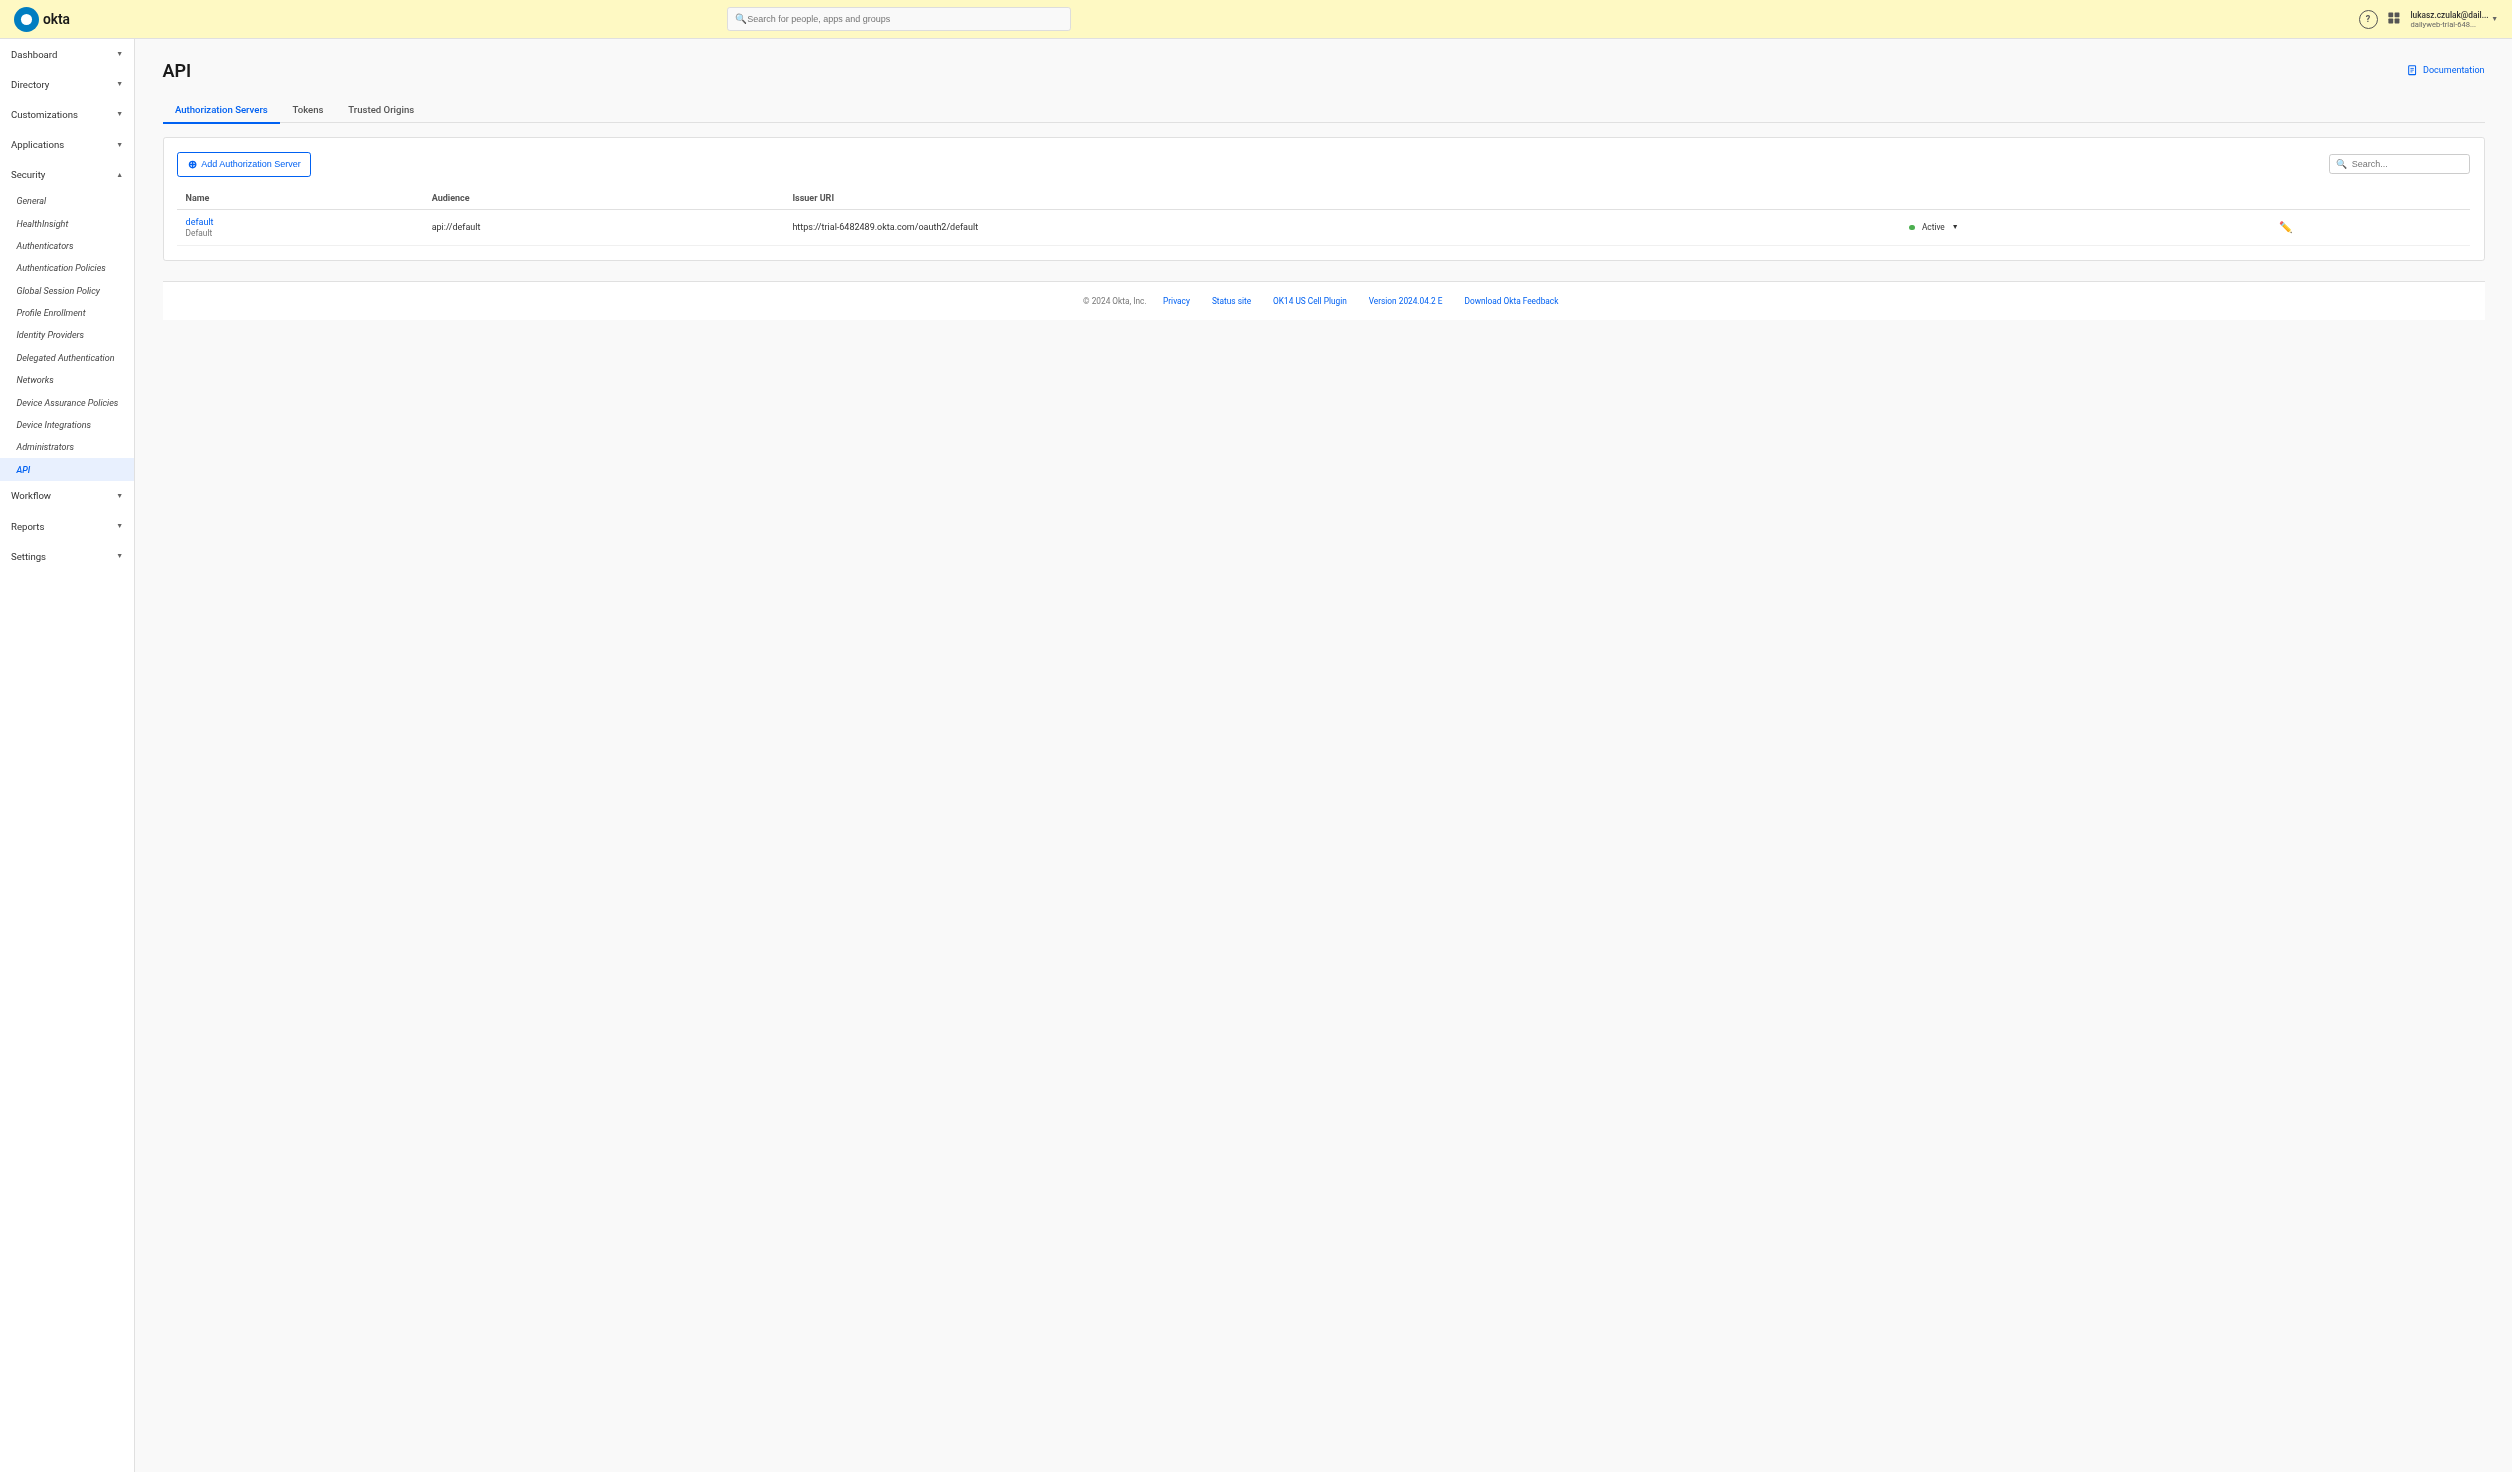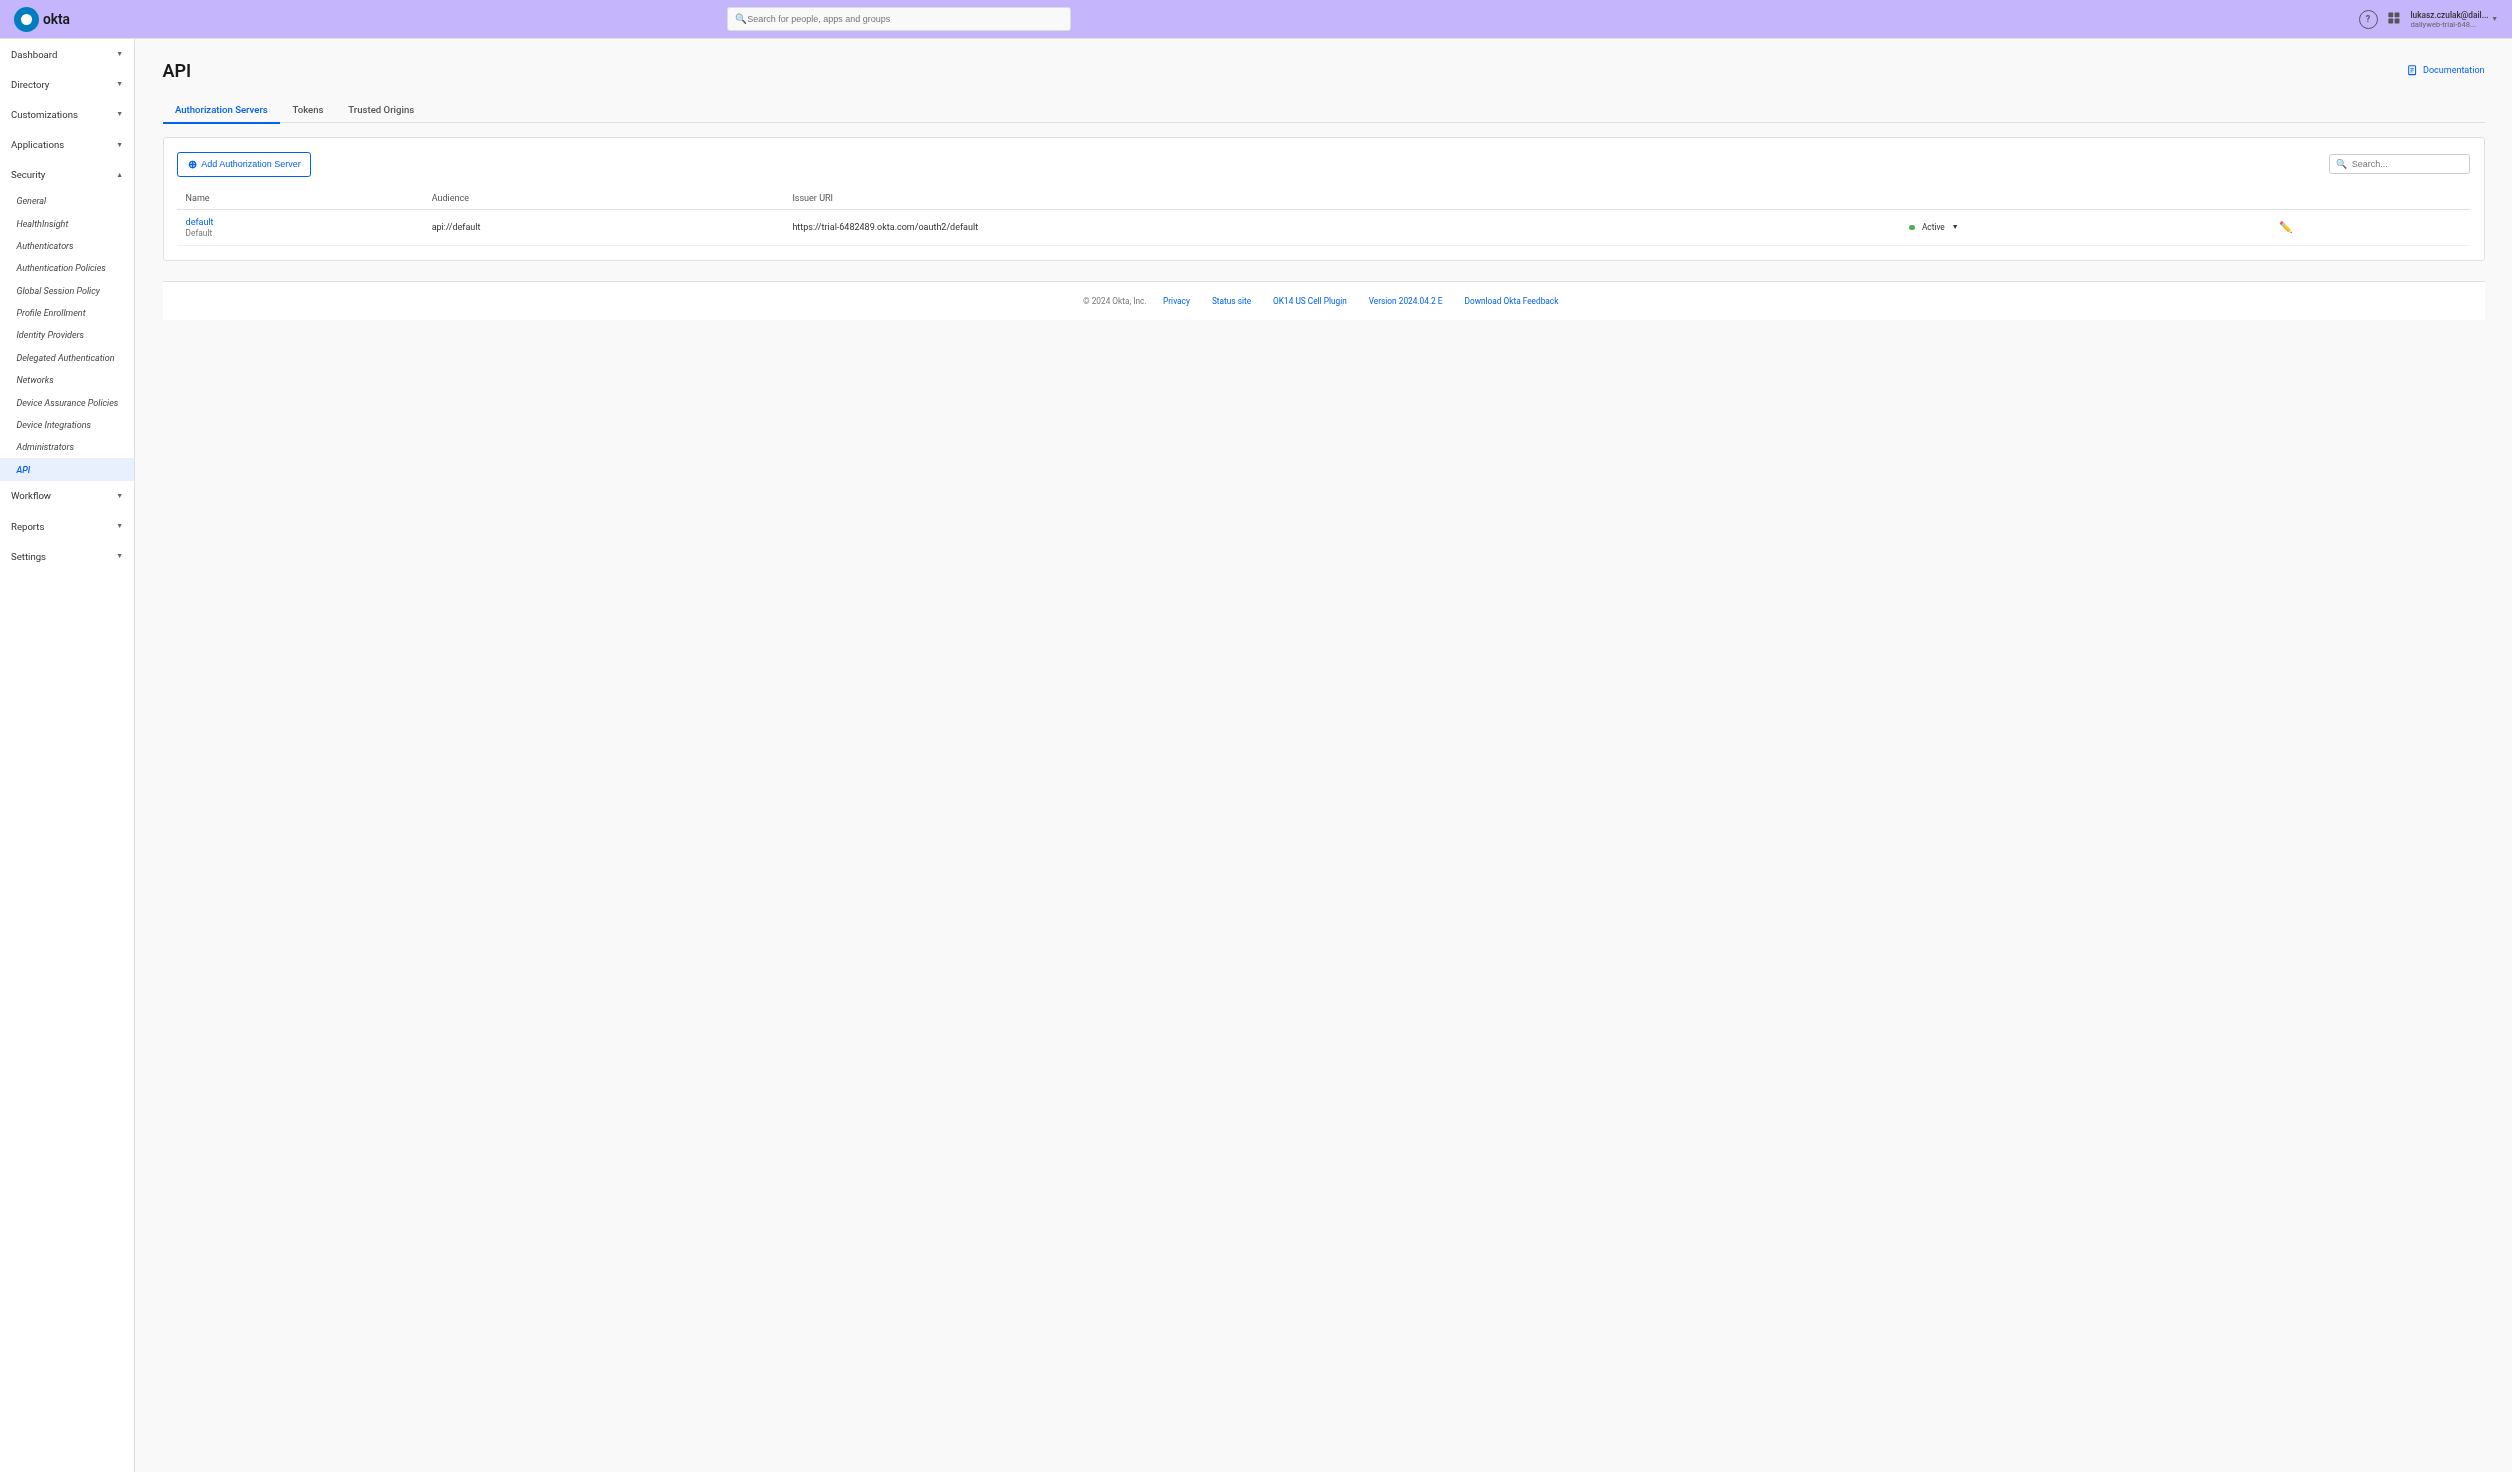--- a/index.html
+++ b/index.html
@@ -1,20 +1,20 @@
 <!DOCTYPE html>
 <html style="font-size:11px"><head>
   <meta charset="utf-8">
   <style>
     * { box-sizing: border-box; margin: 0; padding: 0; }
     body { font-family: -apple-system, BlinkMacSystemFont, 'Segoe UI', Roboto, sans-serif; font-size: 9.6px; color: #333; background: #f4f4f4; display: flex; flex-direction: column; height: 100vh; }
 
     
     .topnav {
-      display: flex; align-items: center; background: #c4b5fd; border-bottom: 0.7px solid #e0e0e0;
+      display: flex; align-items: center; background: #fef9c3; border-bottom: 0.7px solid #e0e0e0;
       padding: 0 13.8px; height: 39px; flex-shrink: 0; z-index: 100;
     }
     .topnav-logo { display: flex; align-items: center; gap: 4.1px; margin-right: 13.8px; }
     .topnav-logo svg { width: 25px; height: 25px; }
     .topnav-search {
       flex: 1; max-width: 344px; margin: 0 auto;
       display: flex; align-items: center; background: #f9f9f9; border: 0.7px solid #ddd;
       border-radius: 2.8px; padding: 0 6.9px; height: 23.4px;
     }
     .topnav-search input {
@@ -81,21 +81,21 @@
     }
     .search-box {
       display: flex; align-items: center; border: 0.7px solid #ccc; border-radius: 2.8px;
       padding: 4.1px 6.9px; gap: 4.1px; background: #fff;
     }
     .search-box input { border: none; outline: none; font-size: 9px; color: #333; width: 110px; }
 
     
     .data-table { width: 100%; border-collapse: collapse; }
     .data-table th {
-      text-align: left; font-size: 9px; font-weight: 400; color: #555;
+      text-align: left; font-size: 9px; font-weight: 700; color: #555;
       padding: 5.5px 8.3px; border-bottom: 0.7px solid #e0e0e0;
     }
     .data-table td { padding: 6.9px 8.3px; font-size: 9px; border-bottom: 0.7px solid #f0f0f0; vertical-align: middle; }
     .server-name { color: #0061f2; cursor: pointer; text-decoration: none; }
     .server-desc { font-size: 8.3px; color: #777; margin-top: 1.4px; }
     .issuer-uri { color: #333; font-size: 9px; }
     .issuer-highlight { text-decoration-color: #e53935; color: #333; }
     .status-badge {
       display: inline-flex; align-items: center; gap: 7px;
       font-size: 8.3px; color: #333; cursor: pointer;

